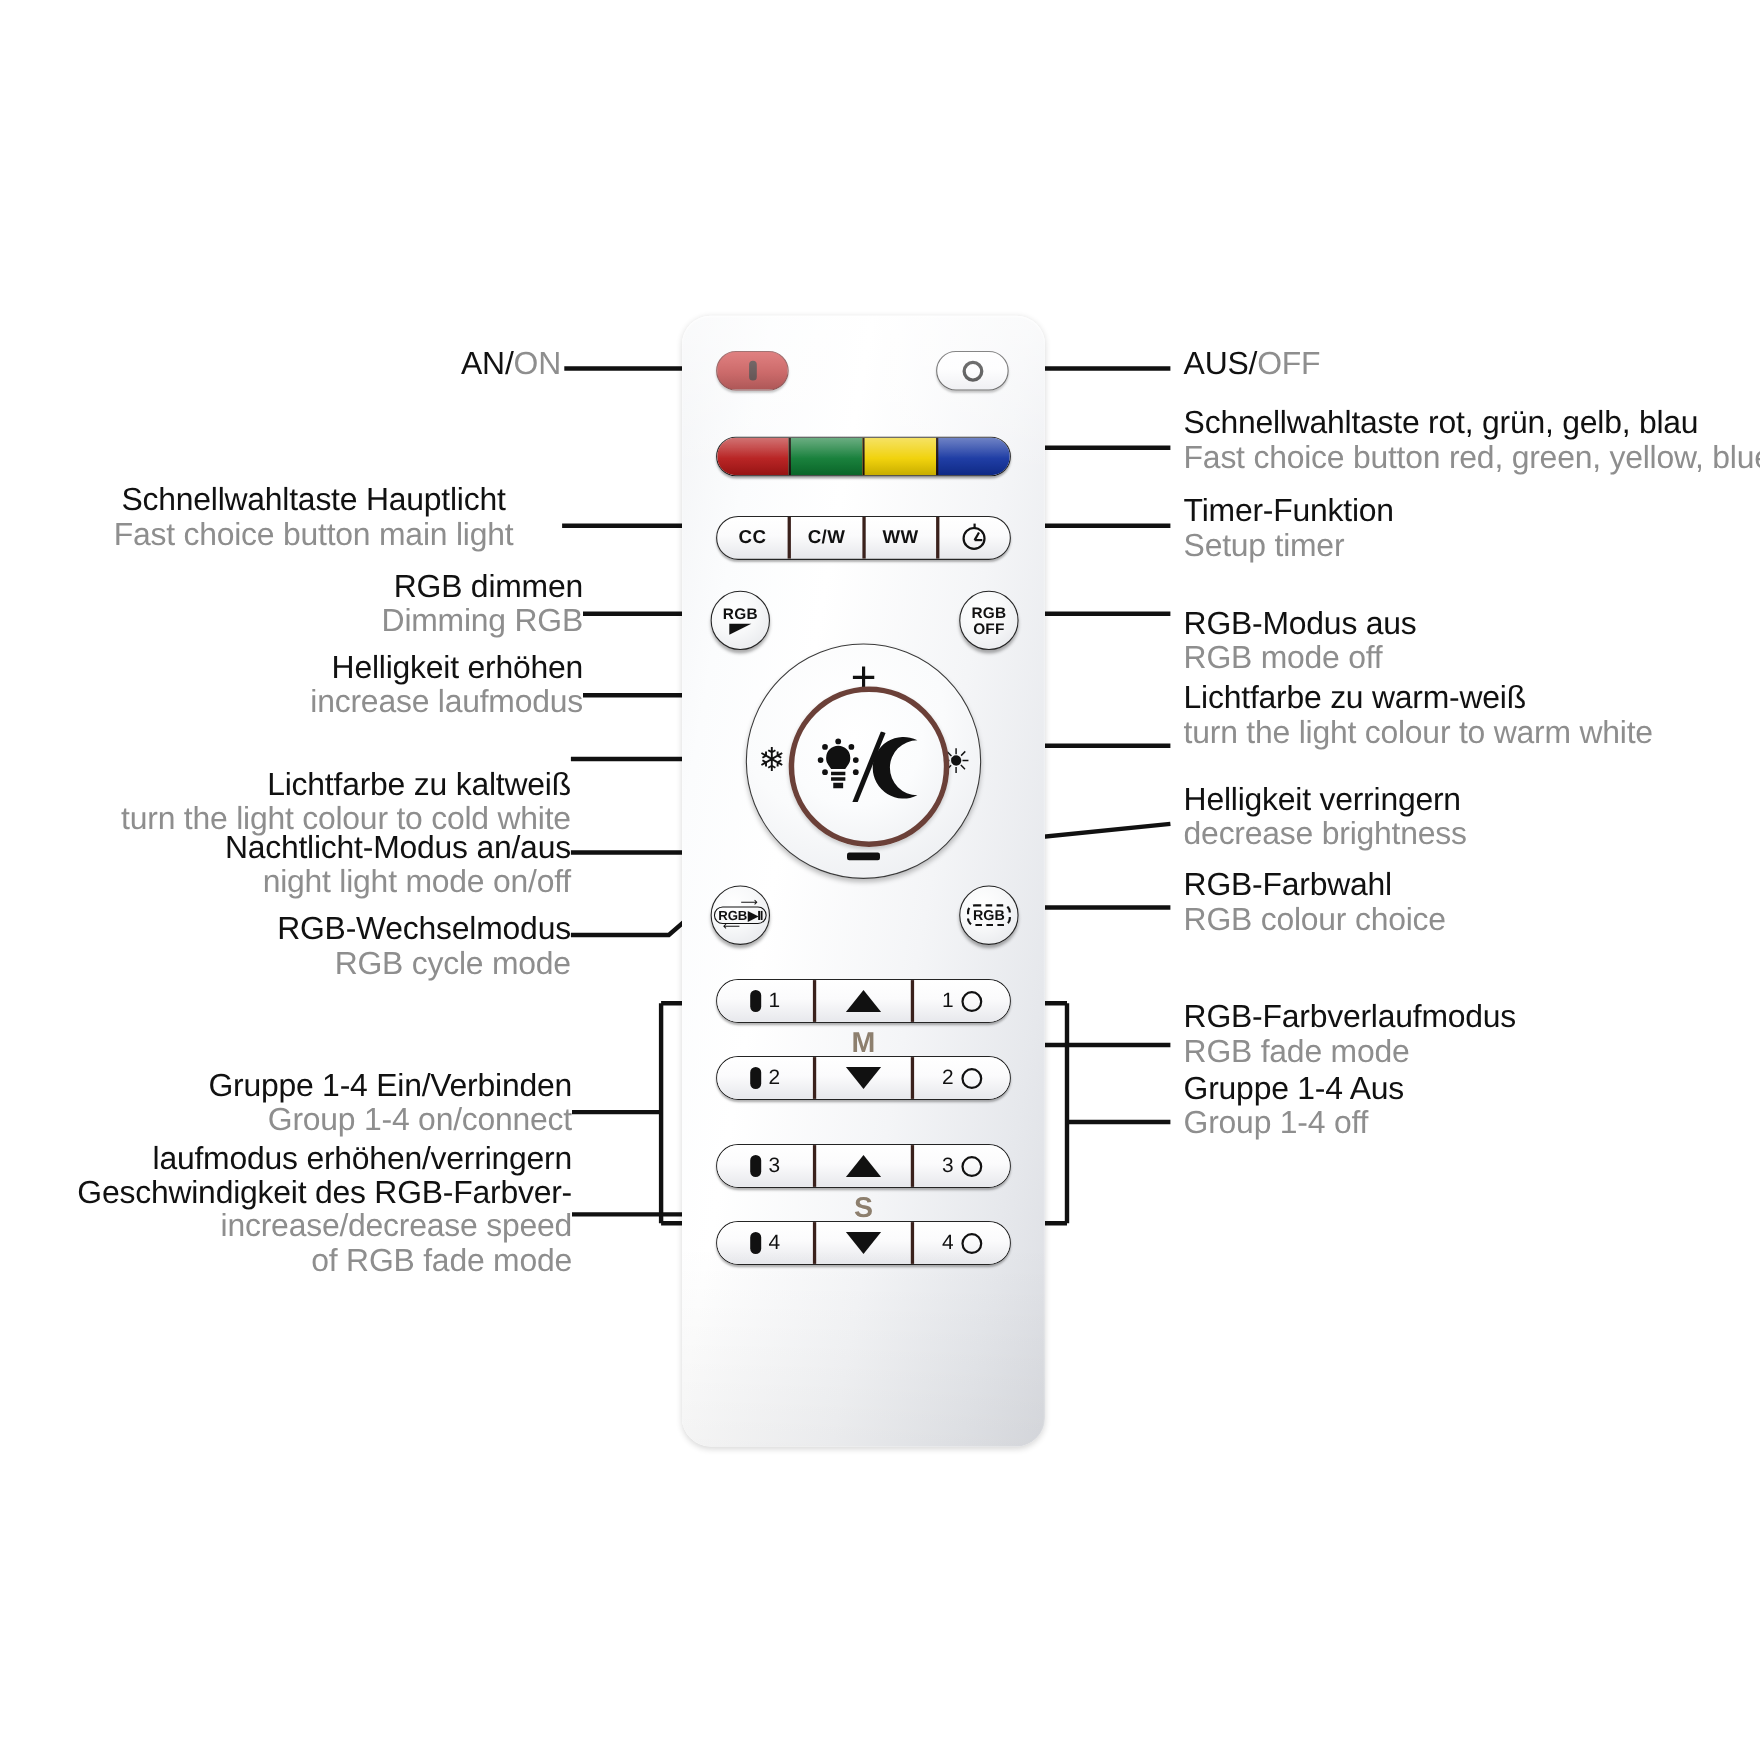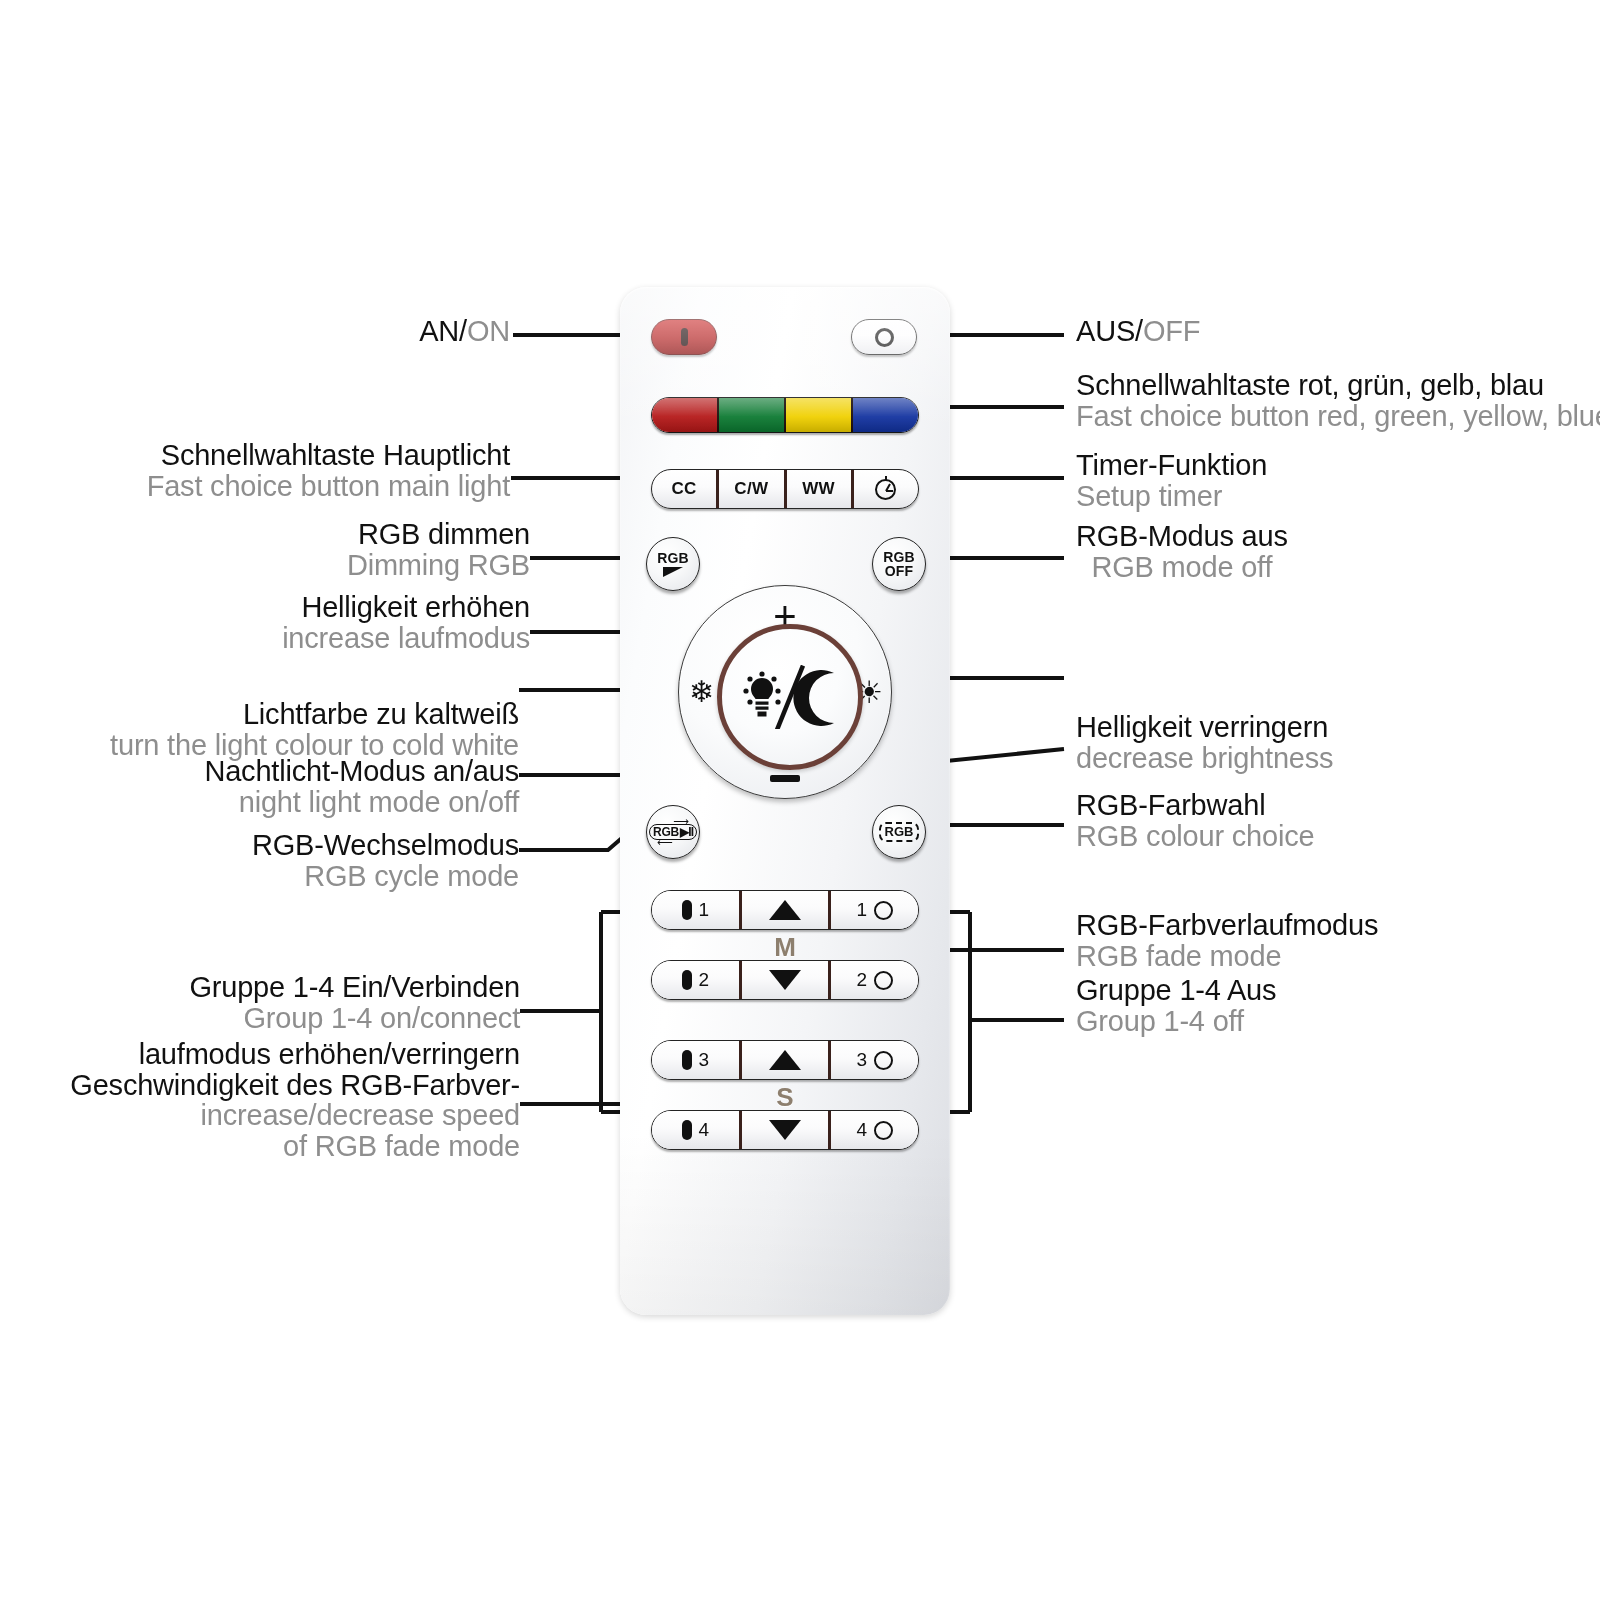--- a/index.html
+++ b/index.html
@@ -326,21 +326,21 @@
     </div>
 
     <span class="msletter" style="top:645px">M</span>
     <span class="msletter" style="top:795px">S</span>
   </div>
 
   <div class="callout left" style="left:120px;top:316px;width:390px;">
     <span class="de"><span>AN/</span><span class="inline-gray">ON</span></span>
   </div>
 
-  <div class="callout left" style="left:60px;top:440px;width:450px;">
+  <div class="callout left" style="left:60px;top:440px;width:450px;text-align:center;">
     <span class="de">Schnellwahltaste Hauptlicht</span>
     <span class="en">Fast choice button main light</span>
   </div>
 
   <div class="callout left" style="left:60px;top:519px;width:470px;">
     <span class="de">RGB dimmen</span>
     <span class="en">Dimming RGB</span>
   </div>
 
   <div class="callout left" style="left:60px;top:592px;width:470px;">
@@ -382,25 +382,29 @@
   <div class="callout right" style="left:1076px;top:370px;">
     <span class="de">Schnellwahltaste rot, grün, gelb, blau</span>
     <span class="en">Fast choice button red, green, yellow, blue</span>
   </div>
 
   <div class="callout right" style="left:1076px;top:450px;">
     <span class="de">Timer-Funktion</span>
     <span class="en">Setup timer</span>
   </div>
 
-  <div class="callout right" style="left:1076px;top:521px;text-align:center;">
+  <div class="callout right" style="left:1076px;top:552px;">
     <span class="de">RGB-Modus aus</span>
     <span class="en">RGB mode off</span>
   </div>
 
+  <div class="callout right" style="left:1076px;top:620px;">
+    <span class="de">Lichtfarbe zu warm-weiß</span>
+    <span class="en">turn the light colour to warm white</span>
+  </div>
 
   <div class="callout right" style="left:1076px;top:712px;">
     <span class="de">Helligkeit verringern</span>
     <span class="en">decrease brightness</span>
   </div>
 
   <div class="callout right" style="left:1076px;top:790px;">
     <span class="de">RGB-Farbwahl</span>
     <span class="en">RGB colour choice</span>
   </div>

